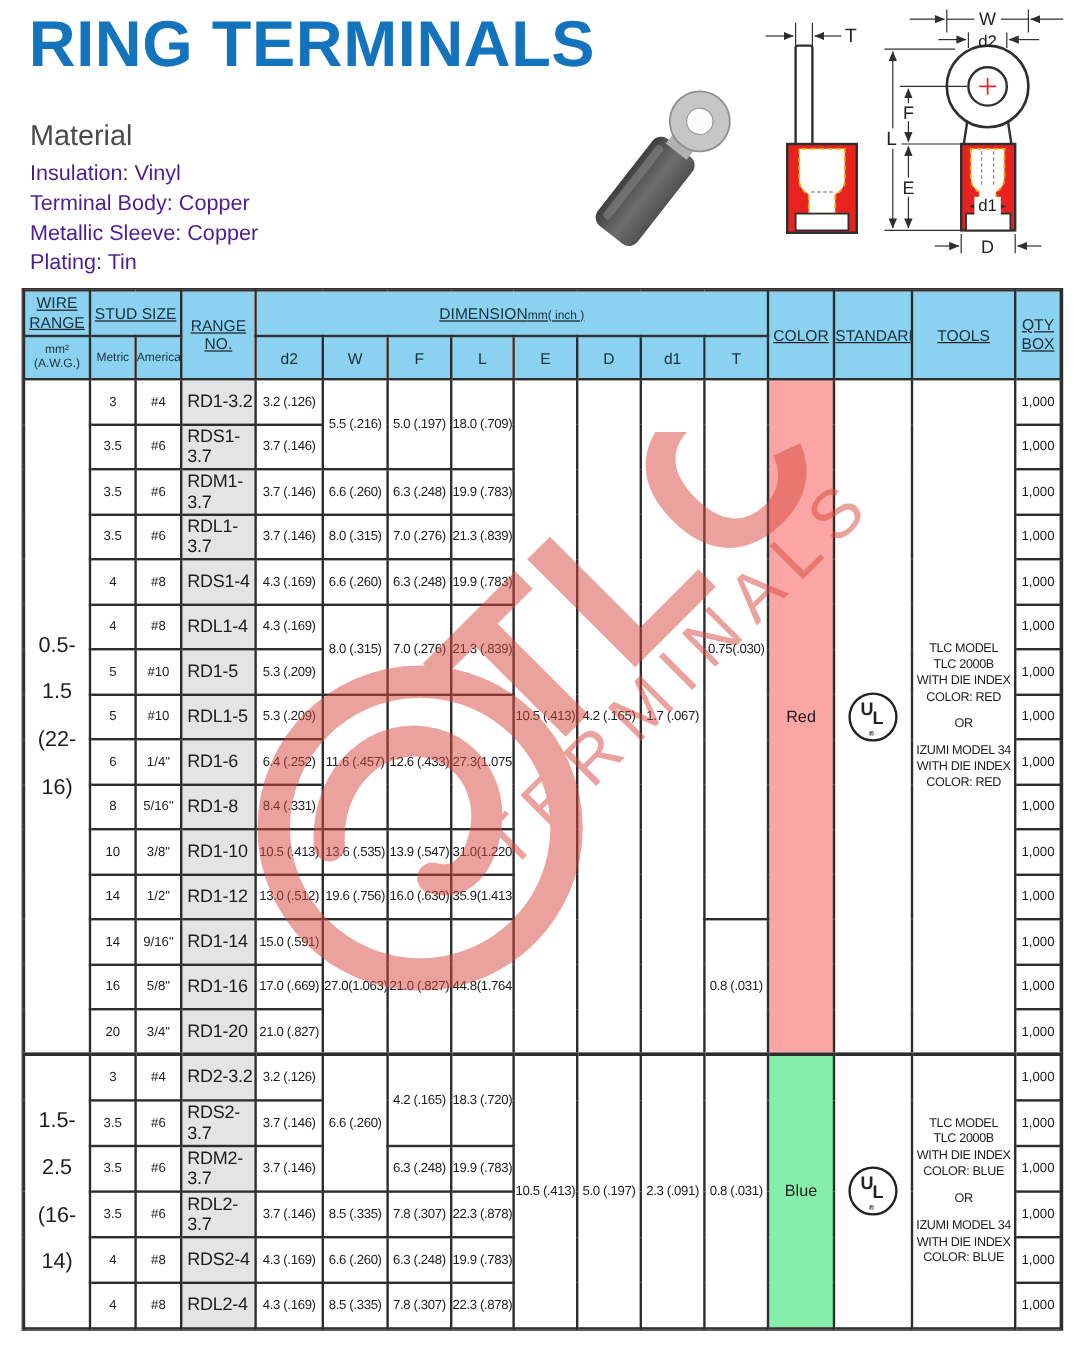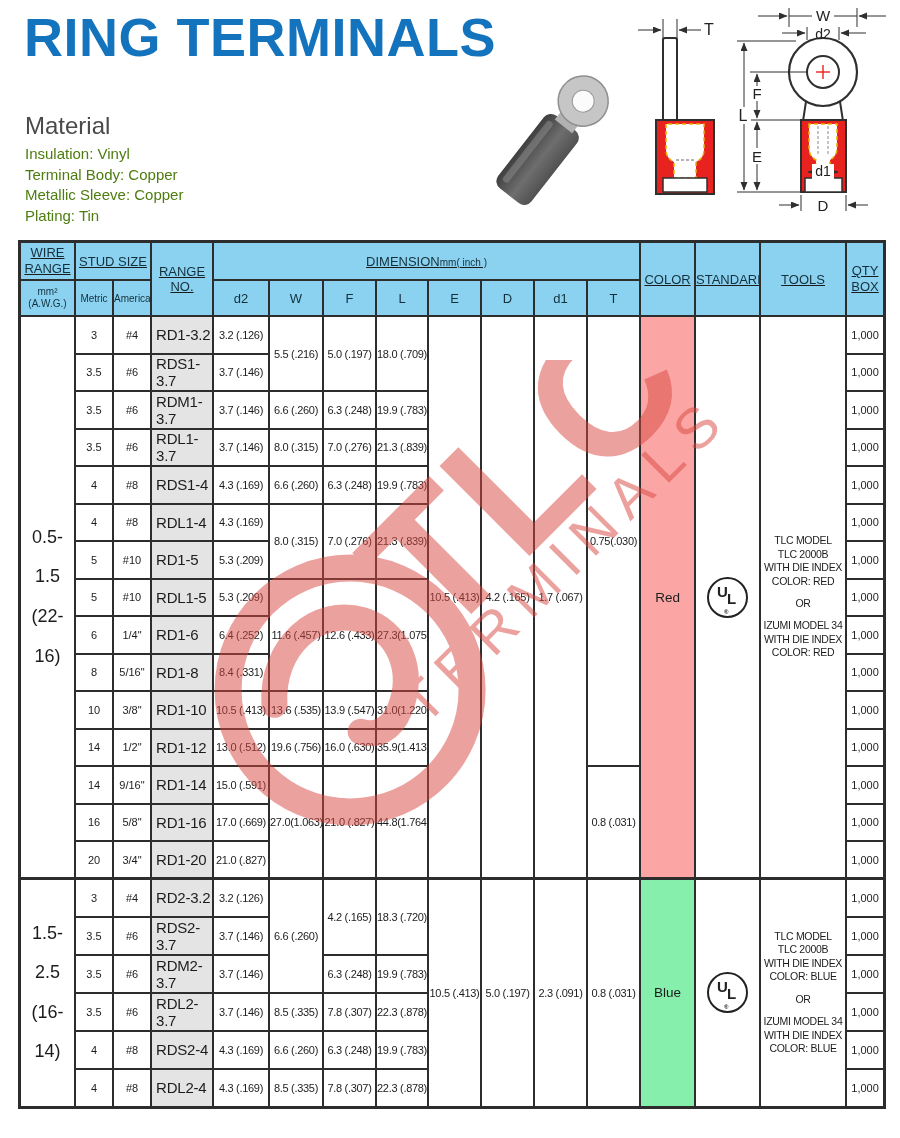--- a/index.html
+++ b/index.html
@@ -4,23 +4,23 @@
 <style>
   html,body{margin:0;padding:0;}
   body{
     width:900px;height:1138px;position:relative;overflow:hidden;
     background:#ffffff;font-family:"Liberation Sans",sans-serif;color:#1c1c1c;
   }
   #page-title{
     position:absolute;left:24px;top:6px;font-size:54px;font-weight:bold;
     color:#1473bd;letter-spacing:0.5px;
   }
-  #material-block{position:absolute;left:25px;top:112px;}
+  #material-block{position:absolute;left:25px;top:100px;}
   #material-heading{font-size:24px;color:#4a4a4a;margin-bottom:4px;}
-  .material-line{font-size:15px;color:#4d7c0f;line-height:1.38;}
+  .material-line{font-size:18px;color:#4c1d95;line-height:1.38;}
   #diagram-svg{position:absolute;left:430px;top:0px;}
   #watermark-svg{position:absolute;left:150px;top:360px;z-index:5;pointer-events:none;}
   #table-wrap{
     position:absolute;left:18px;top:240px;z-index:1;
     border:1.5px solid #2d2d2d;
   }
   table{border-collapse:collapse;table-layout:fixed;width:864px;}
   td,th{
     border:2px solid #2d2d2d;padding:0;text-align:center;vertical-align:middle;
     font-weight:normal;overflow:hidden;

